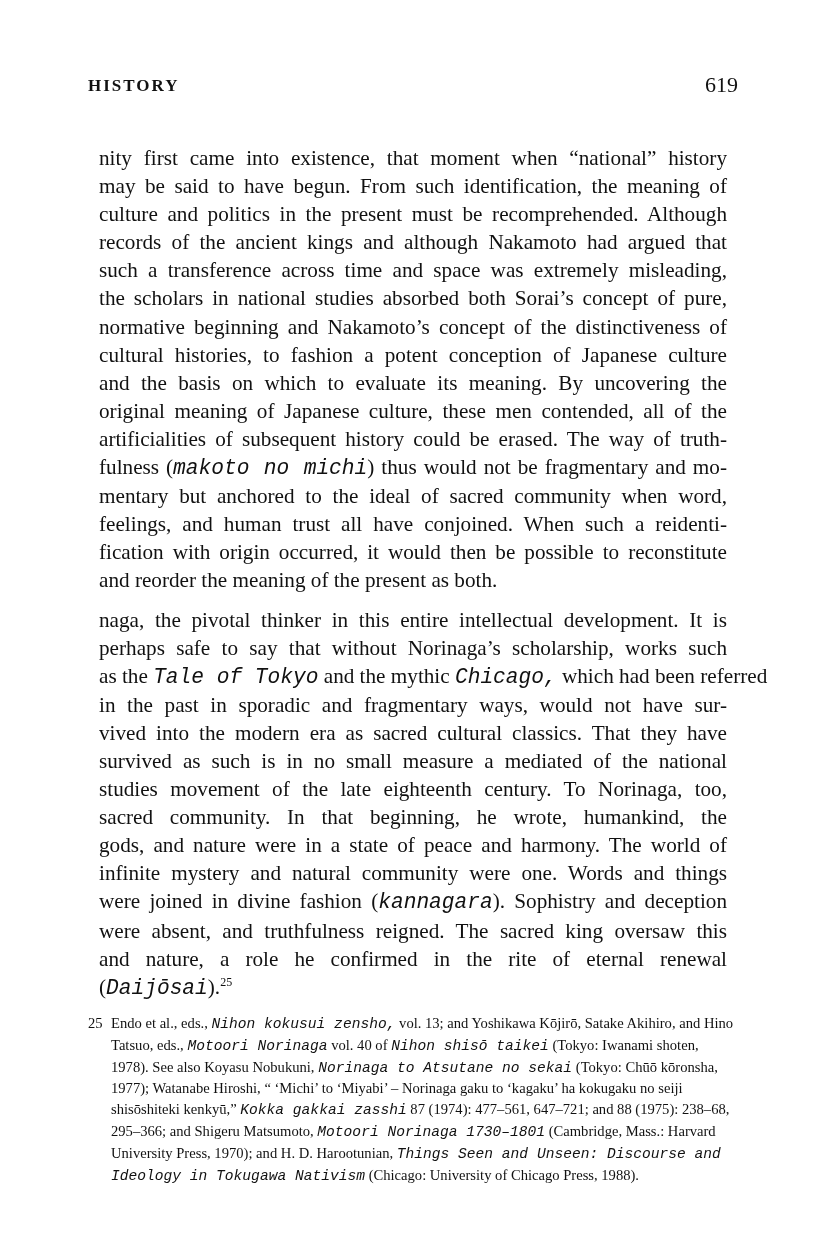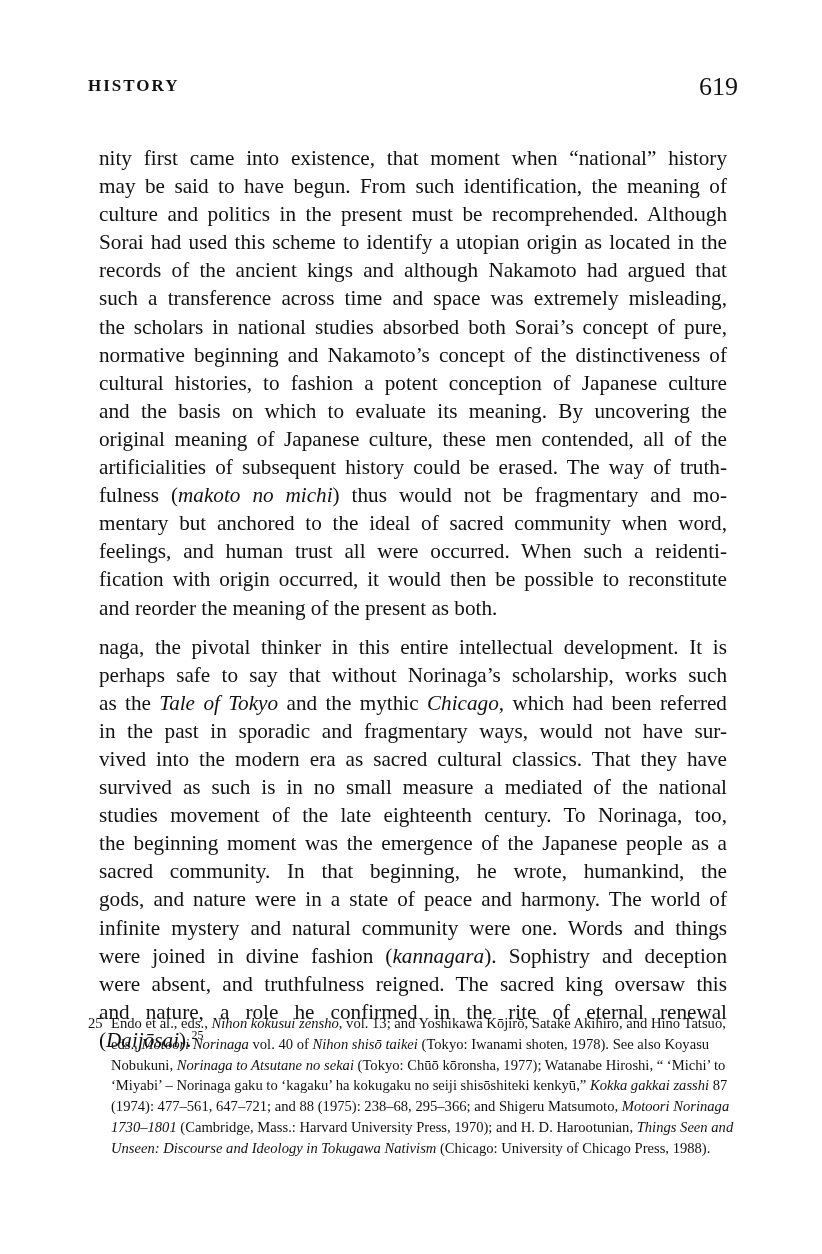--- a/index.html
+++ b/index.html
@@ -1,70 +1,68 @@
 <!DOCTYPE html>
 <html><head>
   <meta charset="utf-8">
   <style>
     html, body { margin: 0; padding: 0; background: #ffffff; }
     body { width: 822px; height: 1254px; position: relative; overflow: hidden;
            font-family: "Liberation Serif", "DejaVu Serif", serif; color: #111; }
     .running-head { position: absolute; top: 72px; left: 88px; width: 650px; height: 30px; }
     .running-title { position: absolute; left: 0; right: 0; text-align: left;
                      font-size: 17px; letter-spacing: 2px; font-weight: bold; top: 4px; }
-    .page-number { position: absolute; right: 0; top: 0; font-size: 26px; font-family: Liberation Serif, serif; }
+    .page-number { position: absolute; right: 0; top: 0; font-size: 22px; font-family: Liberation Serif, serif; }
     .body-text { position: absolute; top: 133px; left: 88px; width: 650px;
                  font-size: 21.2px; line-height: 28.1px; text-align: justify; }
     .body-text p { margin: 11px; }
     .line { display: block; text-align: justify; text-align-last: justify; white-space: nowrap; }
     .line.last { text-align-last: left; }
     sup { font-size: 12px; vertical-align: 8px; line-height: 0; }
     .footnotes { position: absolute; top: 1013px; left: 88px; width: 650px;
                  font-size: 14.6px; line-height: 20.8px; }
     .fn { position: relative; padding-left: 23px; }
     .fn-num { position: absolute; left: 0; top: 0; }
-    i { font-style: italic; }
+    i { font-style: italic; font-family: Liberation Mono, monospace; }
   </style>
 </head>
 <body>
 
 <div class="running-head">
   <div class="running-title">HISTORY</div>
   <div class="page-number">619</div>
 </div>
 
 <div class="body-text">
   <p>
     <span class="line">nity first came into existence, that moment when “national” history</span>
     <span class="line">may be said to have begun. From such identification, the meaning of</span>
     <span class="line">culture and politics in the present must be recomprehended. Although</span>
-    <span class="line">Sorai had used this scheme to identify a utopian origin as located in the</span>
     <span class="line">records of the ancient kings and although Nakamoto had argued that</span>
     <span class="line">such a transference across time and space was extremely misleading,</span>
     <span class="line">the scholars in national studies absorbed both Sorai’s concept of pure,</span>
     <span class="line">normative beginning and Nakamoto’s concept of the distinctiveness of</span>
     <span class="line">cultural histories, to fashion a potent conception of Japanese culture</span>
     <span class="line">and the basis on which to evaluate its meaning. By uncovering the</span>
     <span class="line">original meaning of Japanese culture, these men contended, all of the</span>
     <span class="line">artificialities of subsequent history could be erased. The way of truth-</span>
     <span class="line"><span>fulness (</span><i>makoto no michi</i><span>) thus would not be fragmentary and mo-</span></span>
     <span class="line">mentary but anchored to the ideal of sacred community when word,</span>
-    <span class="line">feelings, and human trust all were occurred. When such a reidenti-</span>
+    <span class="line">feelings, and human trust all have conjoined. When such a reidenti-</span>
     <span class="line">fication with origin occurred, it would then be possible to reconstitute</span>
     <span class="line last">and reorder the meaning of the present as both.</span>
   </p>
   <p>
     <span class="line">naga, the pivotal thinker in this entire intellectual development. It is</span>
     <span class="line">perhaps safe to say that without Norinaga’s scholarship, works such</span>
     <span class="line"><span>as the </span><i>Tale of Tokyo</i><span> and the mythic </span><i>Chicago,</i><span> which had been referred</span></span>
     <span class="line">in the past in sporadic and fragmentary ways, would not have sur-</span>
     <span class="line">vived into the modern era as sacred cultural classics. That they have</span>
     <span class="line">survived as such is in no small measure a mediated of the national</span>
     <span class="line">studies movement of the late eighteenth century. To Norinaga, too,</span>
-    <span class="line">the beginning moment was the emergence of the Japanese people as a</span>
     <span class="line">sacred community. In that beginning, he wrote, humankind, the</span>
     <span class="line">gods, and nature were in a state of peace and harmony. The world of</span>
     <span class="line">infinite mystery and natural community were one. Words and things</span>
     <span class="line"><span>were joined in divine fashion (</span><i>kannagara</i><span>). Sophistry and deception</span></span>
     <span class="line">were absent, and truthfulness reigned. The sacred king oversaw this</span>
     <span class="line">and nature, a role he confirmed in the rite of eternal renewal</span>
     <span class="line last"><span>(</span><i>Daijōsai</i><span>).</span><sup>25</sup></span>
   </p>
 </div>
 

